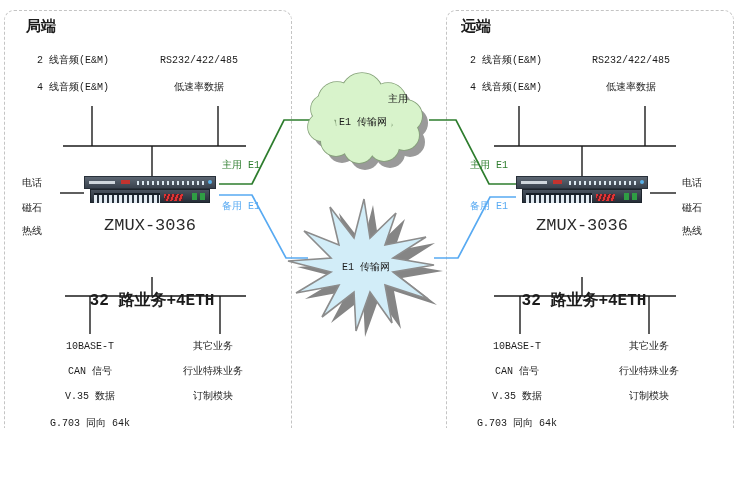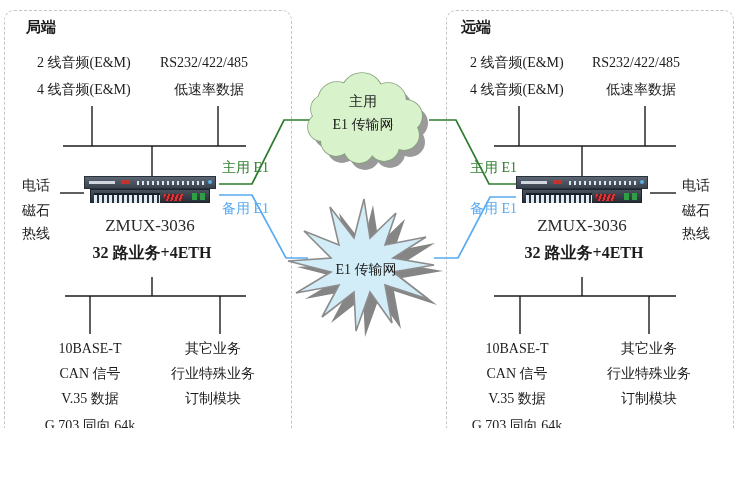--- a/index.html
+++ b/index.html
@@ -1,34 +1,34 @@
 <!DOCTYPE html>
 <html style="--primary_green: #2e7d2e; --backup_blue: #58aaf2; --cloud_fill: #d8f3cb; --cloud_stroke: #85a179; --star_fill: #d2edf8; --star_stroke: #8c8c8c; --star_shadow: #858585; --shadow_grey: #9a9a9a; --line_black: #1a1a1a; --panel_border: #c4c4c4;"><head>
 <meta charset="utf-8">
 <style>
   html,body{margin:0;padding:0;background:#fff;}
   #stage{position:relative;width:740px;height:428px;background:#fff;overflow:hidden;
-         font-family:Liberation Serif, serif;}
+         font-family:Liberation Mono, monospace;}
   .panel{position:absolute;border:1px dashed var(--panel_border,#c4c4c4);border-radius:10px;background:#fff;}
   #panel-left{left:4px;top:10px;width:286px;height:458px;}
   #panel-right{left:446px;top:10px;width:286px;height:458px;}
   svg.overlay{position:absolute;left:0;top:0;width:740px;height:478px;}
   .blk{stroke:var(--line_black,#1a1a1a);stroke-width:1.4;fill:none;}
   .grn{stroke:var(--primary_green,#2e7d2e);stroke-width:1.7;fill:none;}
   .blu{stroke:var(--backup_blue,#58aaf2);stroke-width:1.7;fill:none;}
   .cloud-shadow{fill:var(--shadow_grey,#9a9a9a);stroke:none;}
   .cloud-stroked{fill:var(--cloud_fill,#d8f3cb);stroke:var(--cloud_stroke,#85a179);stroke-width:1.6;}
   .cloud-fill-only{fill:var(--cloud_fill,#d8f3cb);stroke:none;}
   .star-shadow{fill:var(--star_shadow,#858585);stroke:none;}
   .star-main{fill:var(--star_fill,#d2edf8);stroke:var(--star_stroke,#8c8c8c);stroke-width:1.6;}
-  .t{position:absolute;font-size:14px;color:#1c1c1c;white-space:nowrap;line-height:1.15;}
+  .t{position:absolute;font-size:10px;color:#1c1c1c;white-space:nowrap;line-height:1.15;}
   .tc{text-align:center;}
   .title{font-size:15px;font-weight:bold;}
   .model{font-size:17px;color:#2a2a2a;}
-  .caption{font-size:16px;font-weight:bold;}
+  .caption{font-size:16px;font-weight:bold;margin-top:48px;}
   .green{color:var(--primary_green,#2e7d2e);}
   .blue{color:var(--backup_blue,#58aaf2);}
   
   .device{position:absolute;width:132px;height:27px;}
   .dev-top{position:absolute;left:0;right:0;top:0;height:13px;
            background:linear-gradient(#5d6773,#39424e);border:1px solid #28303a;box-sizing:border-box;}
   .dev-bottom{position:absolute;left:6px;right:6px;top:13px;height:14px;
            background:linear-gradient(#49525e,#262e38);border:1px solid #1d242c;box-sizing:border-box;}
   .dev-label-bar{position:absolute;left:4px;top:4px;width:26px;height:3px;background:#cfd6dd;}
   .dev-red-chip{position:absolute;left:36px;top:3px;width:9px;height:4px;background:#c2332f;}
@@ -132,21 +132,21 @@
   <div class="t tc" style="left:40px;top:366px;width:100px;">CAN 信号</div>
   <div class="t tc" style="left:40px;top:391px;width:100px;">V.35 数据</div>
   <div class="t tc" style="left:20px;top:418px;width:140px;">G.703 同向 64k</div>
   <div class="t tc" style="left:163px;top:341px;width:100px;">其它业务</div>
   <div class="t tc" style="left:163px;top:366px;width:100px;">行业特殊业务</div>
   <div class="t tc" style="left:163px;top:391px;width:100px;">订制模块</div>
 
   <div class="t green" style="left:222px;top:160px;">主用 E1</div>
   <div class="t blue" style="left:222px;top:201px;">备用 E1</div>
 
-  <div class="t tc" style="left:318px;top:94px;width:90px;">主用</div>
+  <div class="t tc" style="left:318px;top:94px;width:90px;text-align:right;">主用</div>
   <div class="t tc" style="left:313px;top:117px;width:100px;">E1 传输网</div>
   <div class="t tc" style="left:316px;top:262px;width:100px;">E1 传输网</div>
 
   <div class="t title" style="left:461px;top:19px;">远端</div>
   <div class="t" style="left:470px;top:55px;">2 线音频(E&amp;M)</div>
   <div class="t" style="left:470px;top:82px;">4 线音频(E&amp;M)</div>
   <div class="t" style="left:592px;top:55px;">RS232/422/485</div>
   <div class="t" style="left:606px;top:82px;">低速率数据</div>
   <div class="t" style="left:682px;top:178px;">电话</div>
   <div class="t" style="left:682px;top:203px;">磁石</div>

